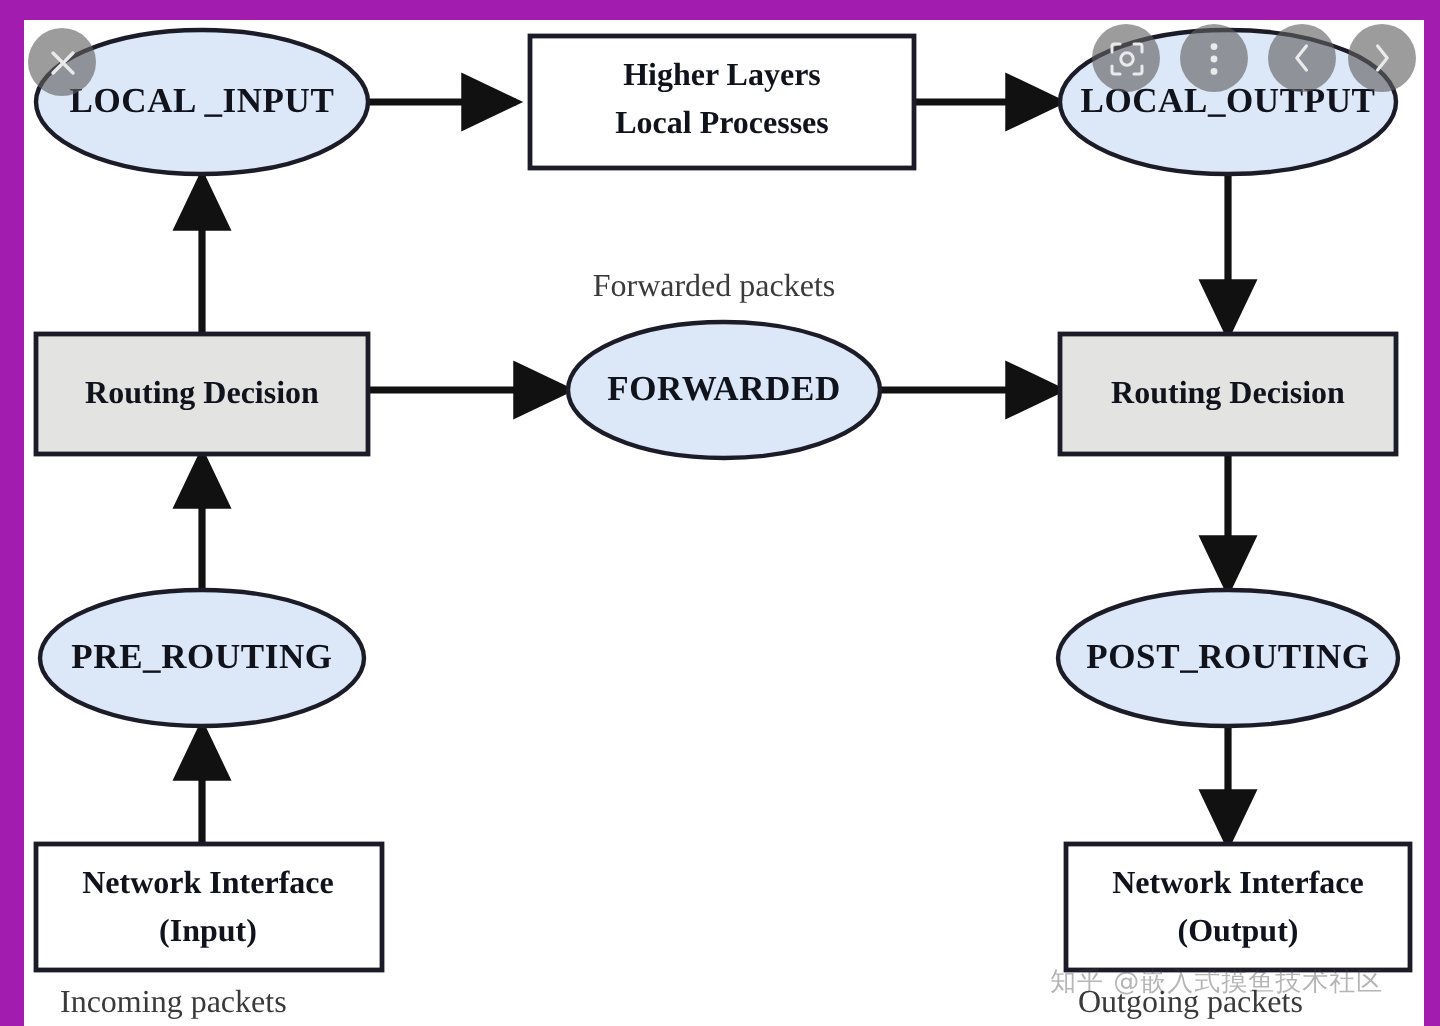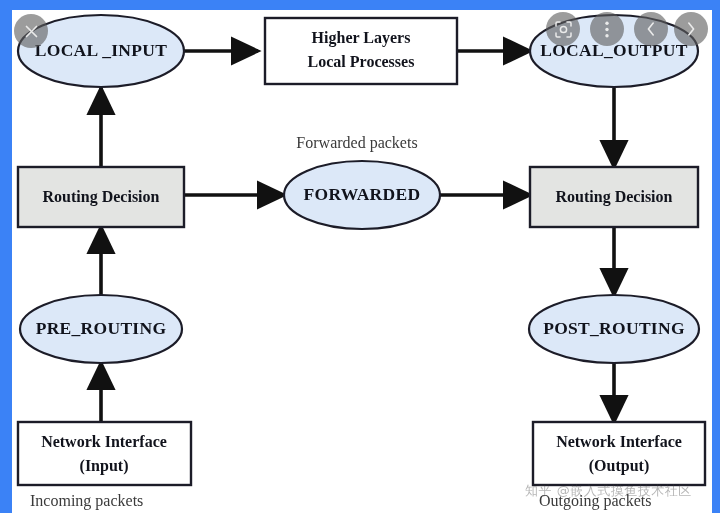--- a/index.html
+++ b/index.html
@@ -3,21 +3,21 @@
 <meta charset="utf-8">
 <style>
   html,body{margin:0;padding:0;background:#141414;}
   body{
     width:720px;height:513px;overflow:hidden;
     font-family:"Liberation Serif", serif;
     position:relative;
   }
   
   #viewer{
-    position:absolute;inset:0;background:#3b82f6;
+    position:absolute;inset:0;background:#a21caf;
   }
   
   #image-canvas{
     position:absolute;
     left:12px;top:10px;
     width:700px;height:503px;
     background:#ffffff;
     overflow:hidden;
   }
   svg.diagram{position:absolute;left:0;top:0;width:700px;height:503px;display:block;}

